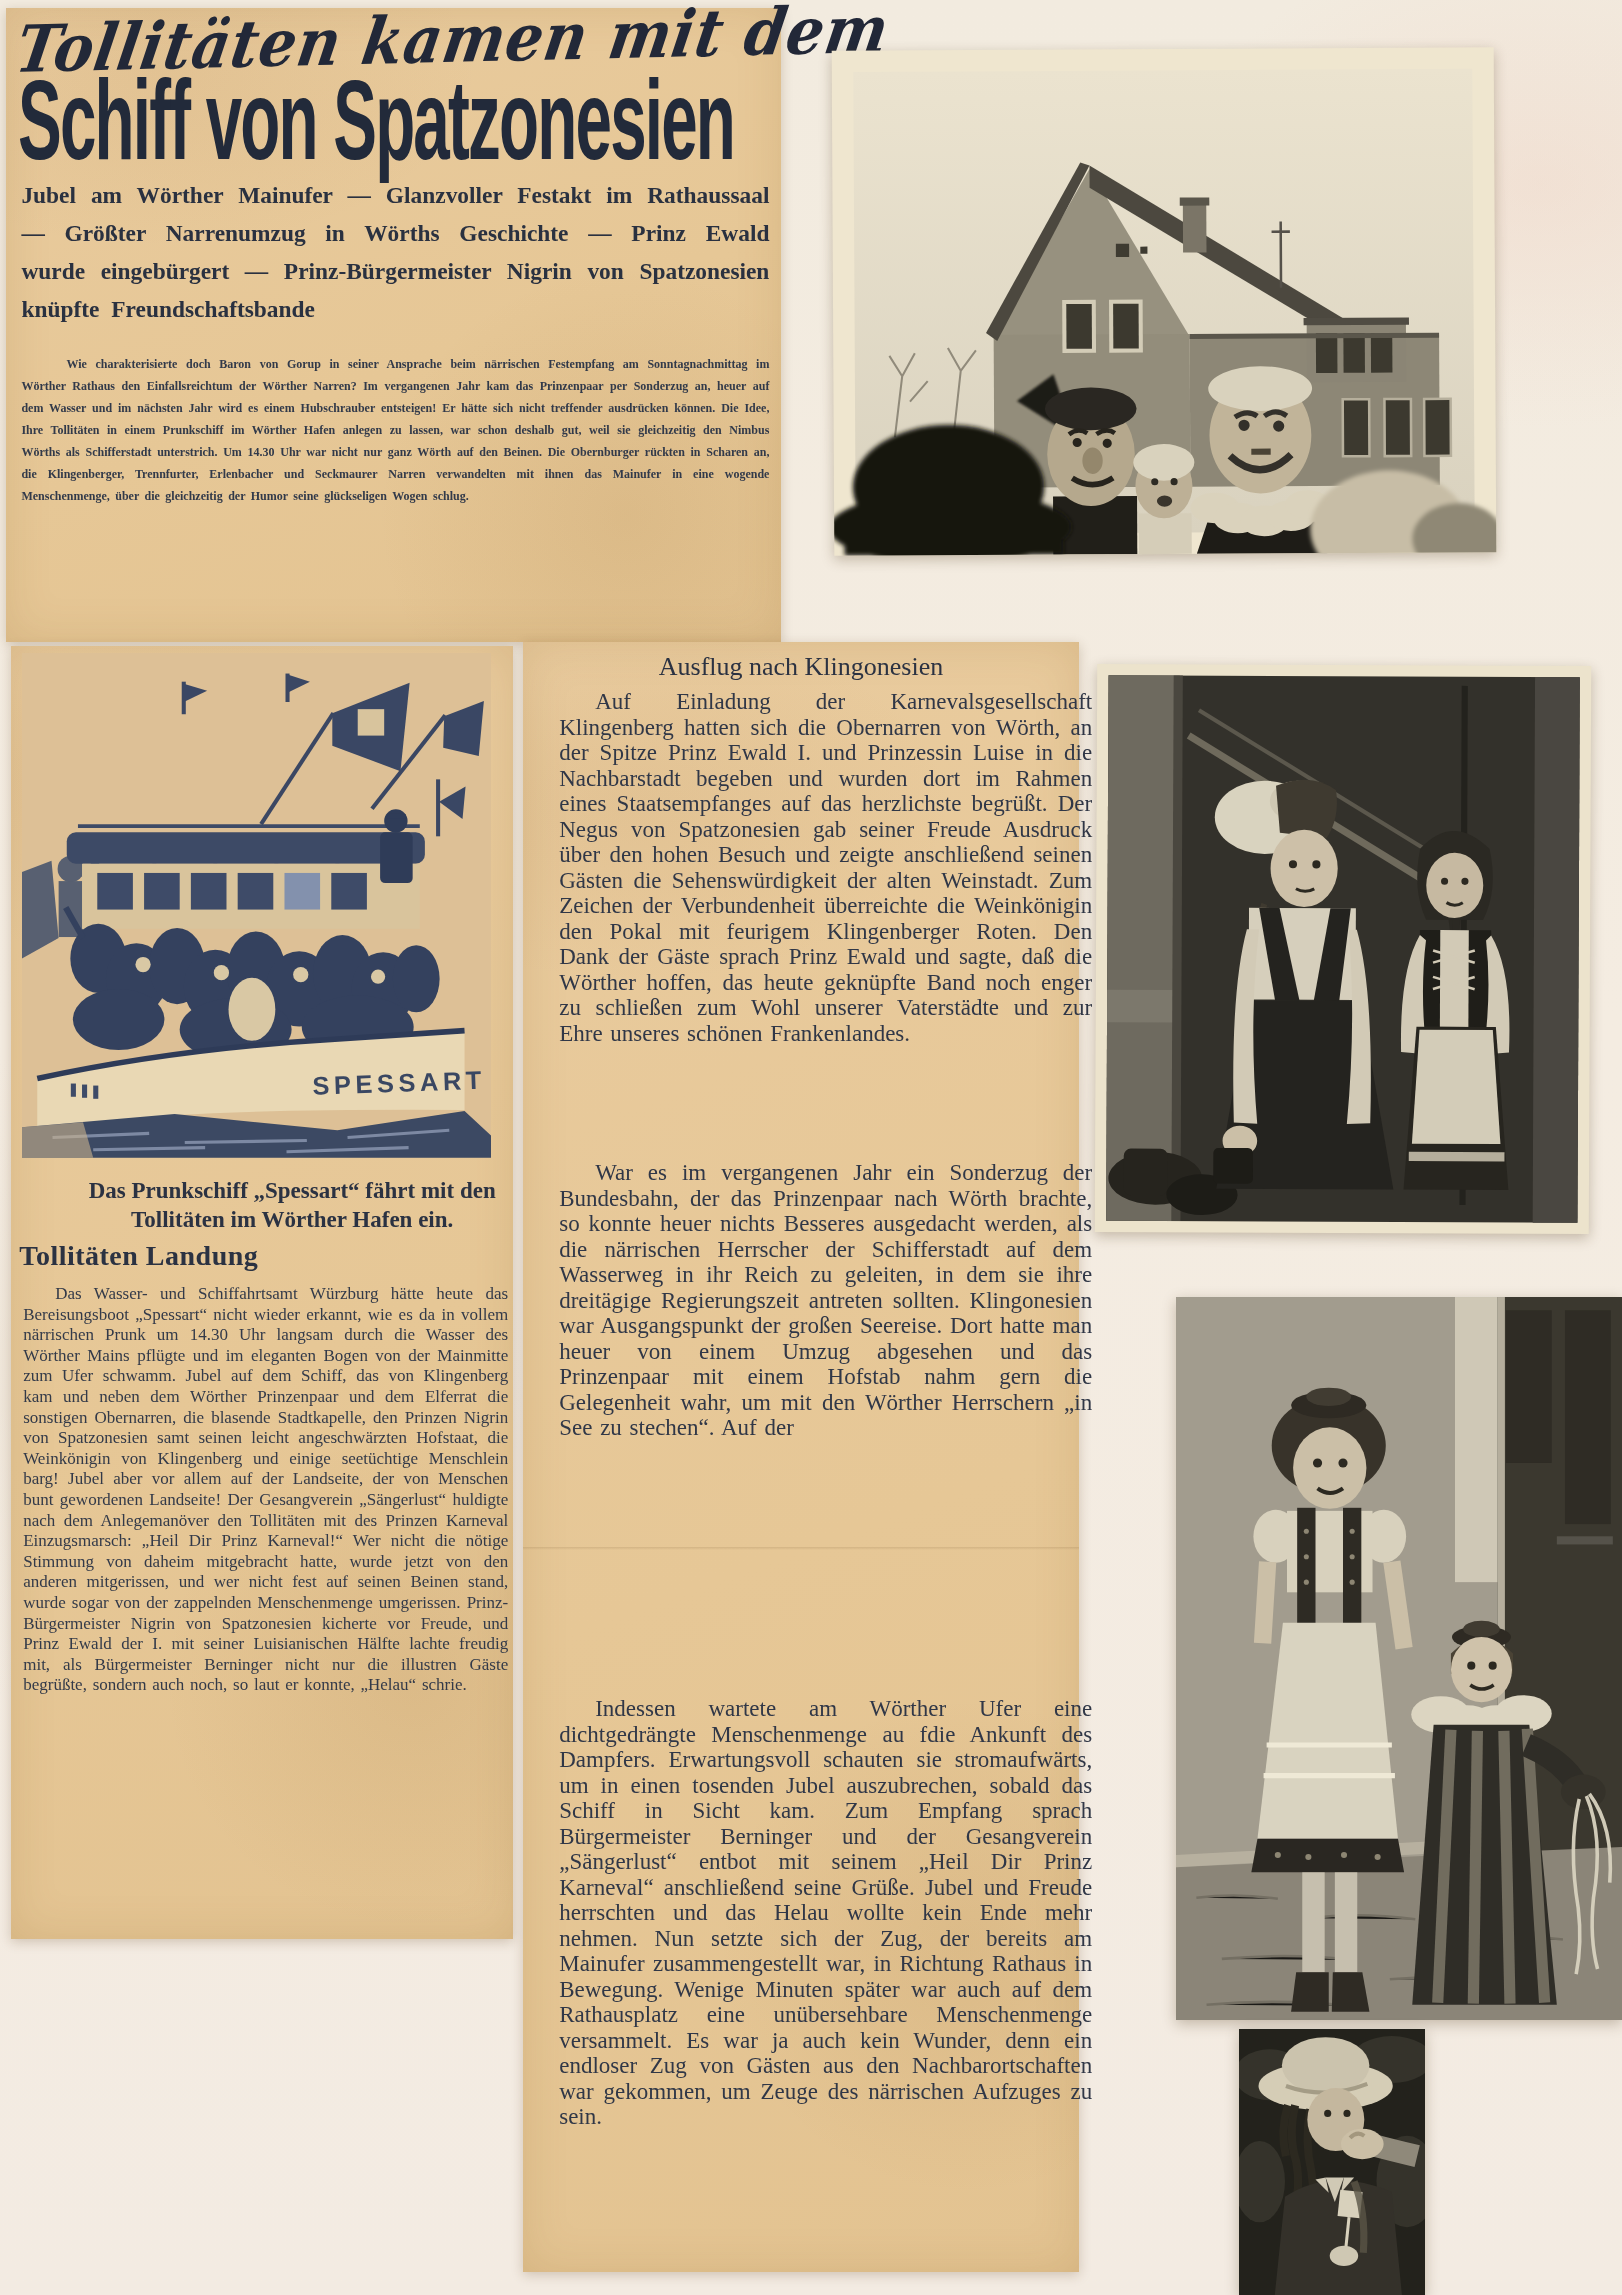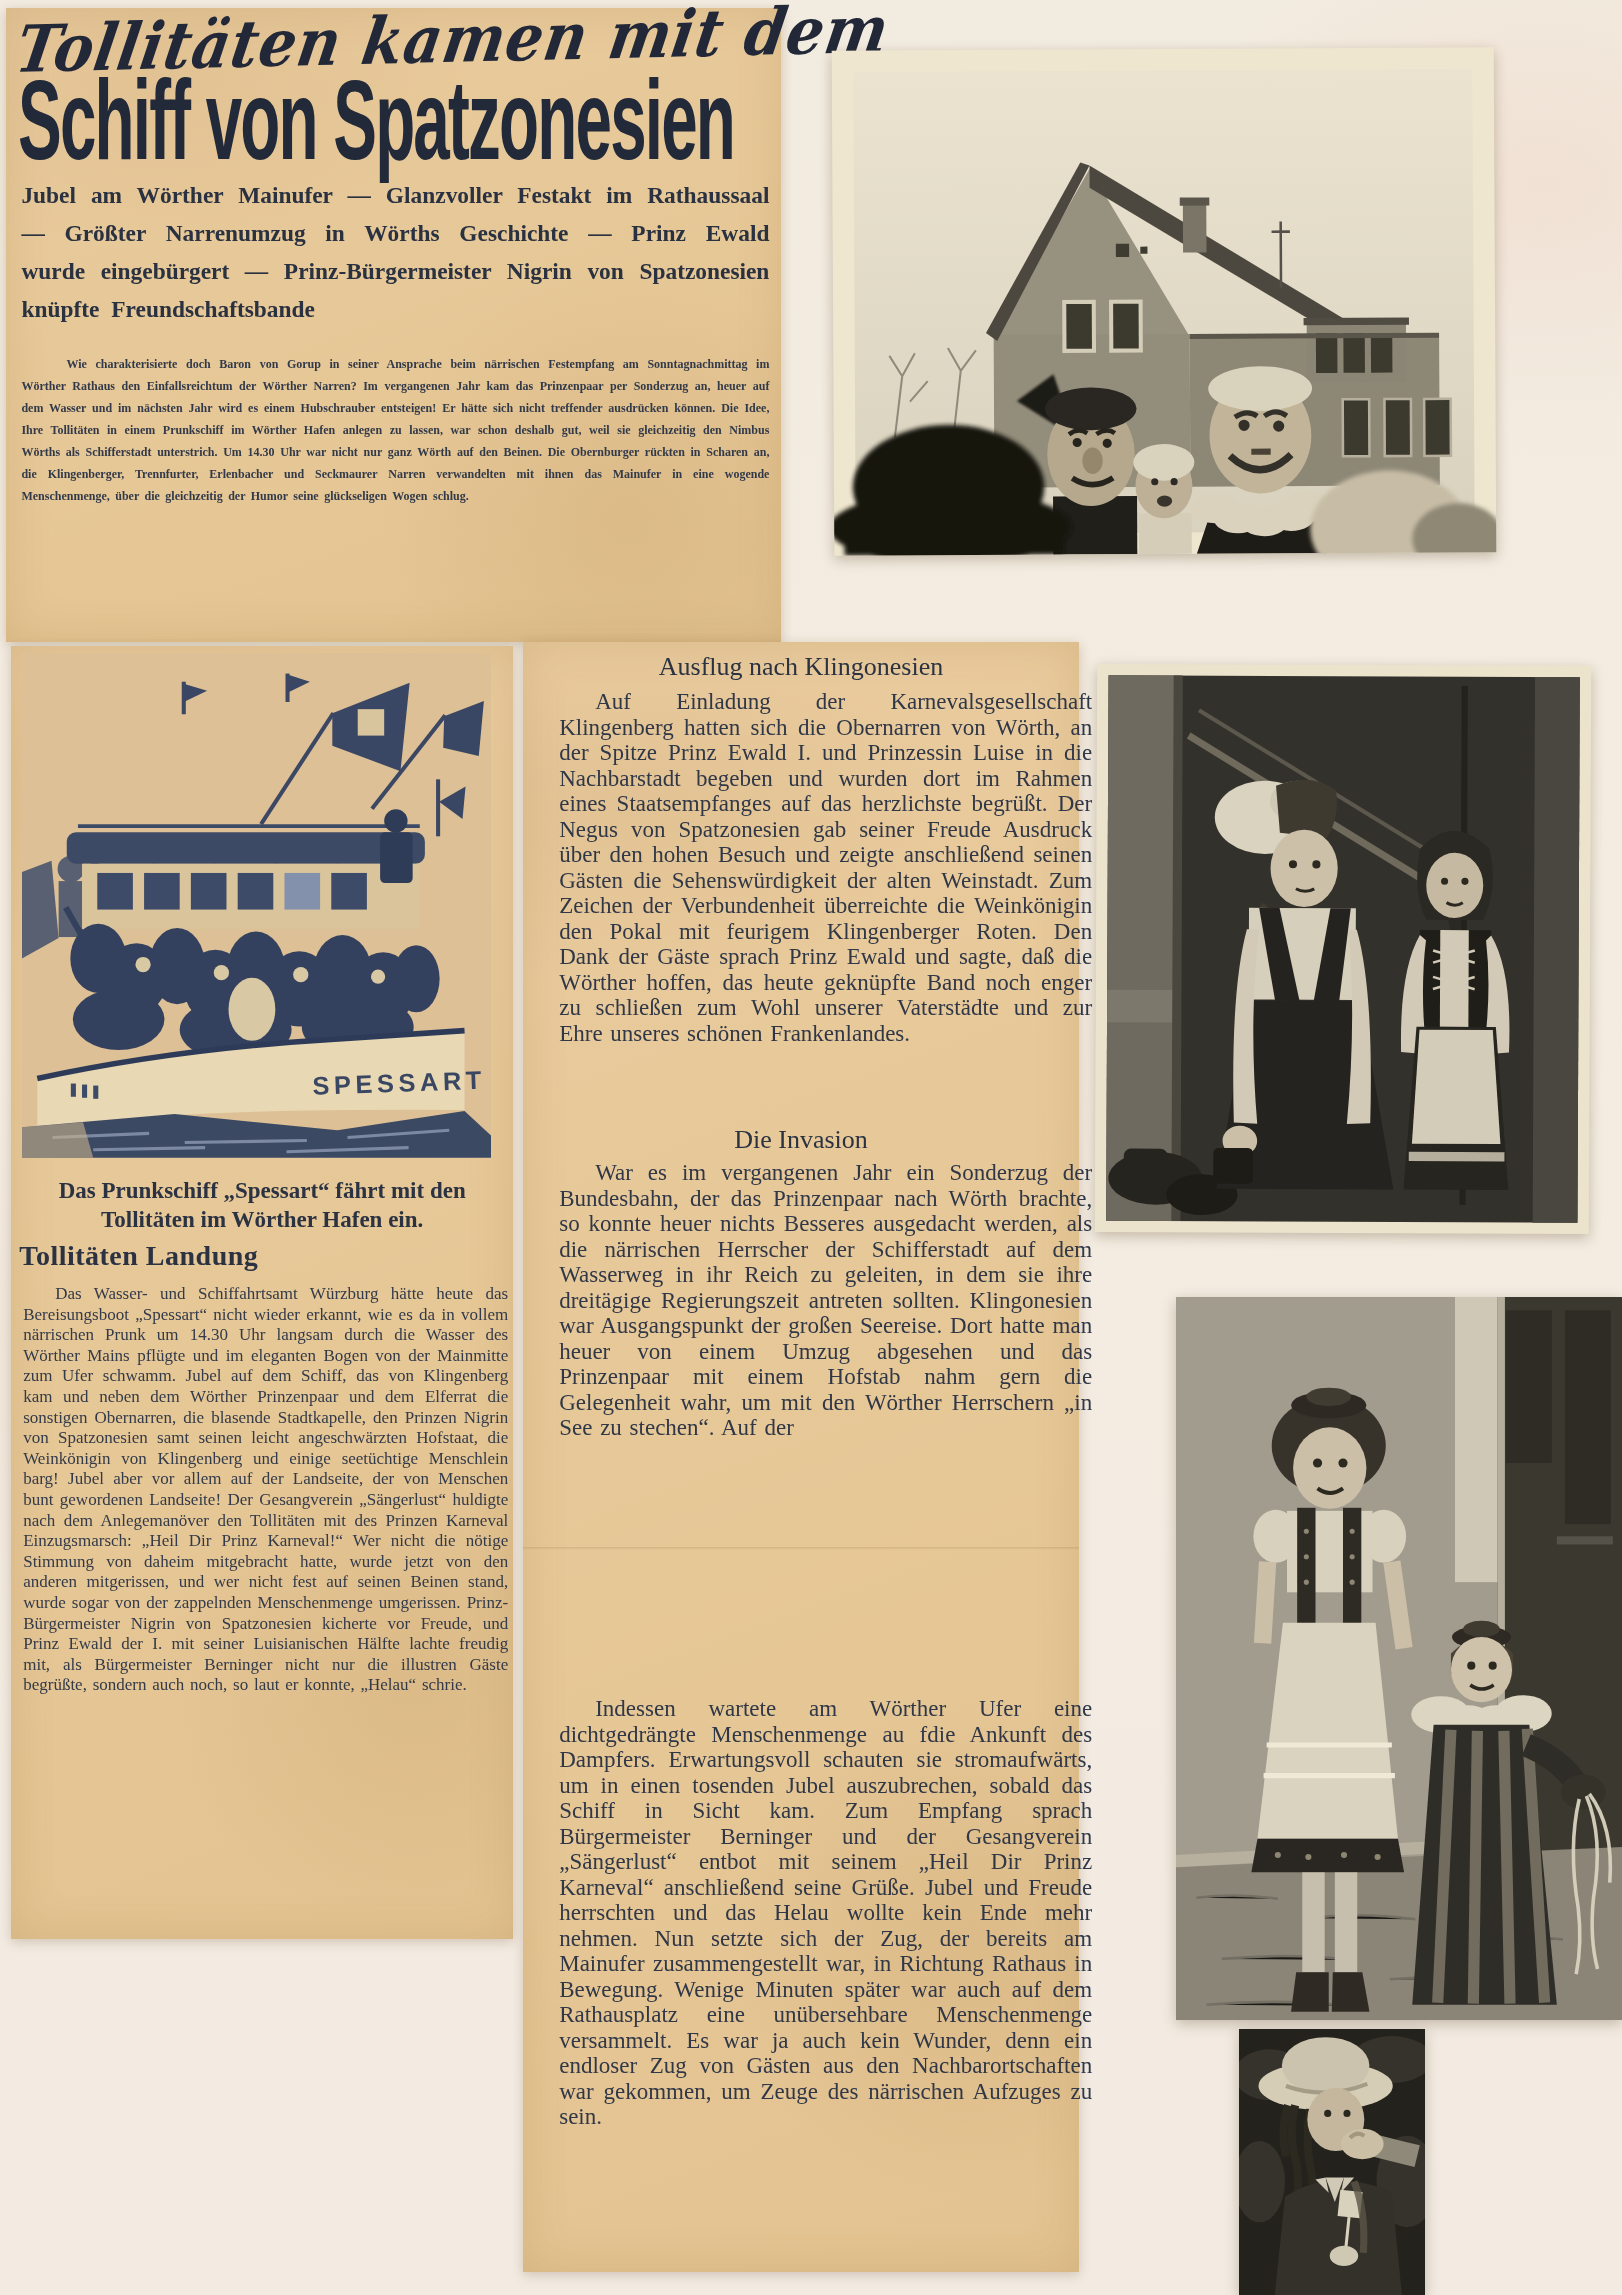--- a/index.html
+++ b/index.html
@@ -38,21 +38,21 @@
     text-align:justify;color:#2a3140;
   }
   .intro{
     position:absolute;left:15.3px;top:345px;width:748px;
     font-weight:700;font-size:12px;line-height:22px;word-spacing:2.5px;
     text-align:justify;text-indent:45px;color:#323a4a;
   }
   .caption{
     position:absolute;left:0;top:530px;width:100%;
     font-weight:700;font-size:23px;line-height:29px;text-align:center;
-    white-space:pre-line;color:#2b3242;
+    white-space:pre-line;color:#2b3242;padding-left:30px;
   }
   .heading-left{
     position:absolute;left:8.1px;top:594px;
     font-weight:700;font-size:28px;color:#2b3242;letter-spacing:0.5px;
   }
   .body-left{
     position:absolute;left:12px;top:638px;width:485px;
     font-size:17px;line-height:20.6px;text-align:justify;text-indent:32px;
     color:#333a49;word-spacing:1.5px;
   }
@@ -297,21 +297,20 @@
     </div>
     <div class="caption">Das Prunkschiff „Spessart“ fährt mit den
 Tollitäten im Wörther Hafen ein.</div>
     <div class="heading-left">Tollitäten Landung</div>
     <div class="body-left">Das Wasser- und Schiffahrtsamt Würzburg hätte heute das Bereisungsboot „Spessart“ nicht wieder erkannt, wie es da in vollem närrischen Prunk um 14.30 Uhr langsam durch die Wasser des Wörther Mains pflügte und im eleganten Bogen von der Mainmitte zum Ufer schwamm. Jubel auf dem Schiff, das von Klingenberg kam und neben dem Wörther Prinzenpaar und dem Elferrat die sonstigen Obernarren, die blasende Stadtkapelle, den Prinzen Nigrin von Spatzonesien samt seinen leicht angeschwärzten Hofstaat, die Weinkönigin von Klingenberg und einige seetüchtige Menschlein barg! Jubel aber vor allem auf der Landseite, der von Menschen bunt gewordenen Landseite! Der Gesangverein „Sängerlust“ huldigte nach dem Anlegemanöver den Tollitäten mit des Prinzen Karneval Einzugsmarsch: „Heil Dir Prinz Karneval!“ Wer nicht die nötige Stimmung von daheim mitgebracht hatte, wurde jetzt von den anderen mitgerissen, und wer nicht fest auf seinen Beinen stand, wurde sogar von der zappelnden Menschenmenge umgerissen. Prinz-Bürgermeister Nigrin von Spatzonesien kicherte vor Freude, und Prinz Ewald der I. mit seiner Luisianischen Hälfte lachte freudig mit, als Bürgermeister Berninger nicht nur die illustren Gäste begrüßte, sondern auch noch, so laut er konnte, „Helau“ schrie.</div>
   </div>
 
   <div class="clip" style="left:523px;top:642px;width:556px;height:1630px;">
     <div class="h-center" style="top:10.2px;">Ausflug nach Klingonesien</div>
     <div class="para-mid indent" style="top:47px;">Auf Einladung der Karnevalsgesellschaft Klingenberg hatten sich die Obernarren von Wörth, an der Spitze Prinz Ewald I. und Prinzessin Luise in die Nachbarstadt begeben und wurden dort im Rahmen eines Staatsempfanges auf das herzlichste begrüßt. Der Negus von Spatzonesien gab seiner Freude Ausdruck über den hohen Besuch und zeigte anschließend seinen Gästen die Sehenswürdigkeit der alten Weinstadt. Zum Zeichen der Verbundenheit überreichte die Weinkönigin den Pokal mit feurigem Klingenberger Roten. Den Dank der Gäste sprach Prinz Ewald und sagte, daß die Wörther hoffen, das heute geknüpfte Band noch enger zu schließen zum Wohl unserer Vaterstädte und zur Ehre unseres schönen Frankenlandes.</div>
-    <div class="h-center" style="top:483px;">Die Invasion</div>
     <div class="para-mid indent" style="top:518px;">War es im vergangenen Jahr ein Sonderzug der Bundesbahn, der das Prinzenpaar nach Wörth brachte, so konnte heuer nichts Besseres ausgedacht werden, als die närrischen Herrscher der Schifferstadt auf dem Wasserweg in ihr Reich zu geleiten, in dem sie ihre dreitägige Regierungszeit antreten sollten. Klingonesien war Ausgangspunkt der großen Seereise. Dort hatte man heuer von einem Umzug abgesehen und das Prinzenpaar mit einem Hofstab nahm gern die Gelegenheit wahr, um mit den Wörther Herrschern „in See zu stechen“. Auf der</div>
     <div class="seam" style="top:905px;"></div>
     <div class="para-mid indent" style="top:1054px;">Indessen wartete am Wörther Ufer eine dichtgedrängte Menschenmenge au fdie Ankunft des Dampfers. Erwartungsvoll schauten sie stromaufwärts, um in einen tosenden Jubel auszubrechen, sobald das Schiff in Sicht kam. Zum Empfang sprach Bürgermeister Berninger und der Gesangverein „Sängerlust“ entbot mit seinem „Heil Dir Prinz Karneval“ anschließend seine Grüße. Jubel und Freude herrschten und das Helau wollte kein Ende mehr nehmen. Nun setzte sich der Zug, der bereits am Mainufer zusammengestellt war, in Richtung Rathaus in Bewegung. Wenige Minuten später war auch auf dem Rathausplatz eine unübersehbare Menschenmenge versammelt. Es war ja auch kein Wunder, denn ein endloser Zug von Gästen aus den Nachbarortschaften war gekommen, um Zeuge des närrischen Aufzuges zu sein.</div>
   </div>
 
   <div class="photo" style="left:1096px;top:665px;width:494px;height:568px;transform:rotate(.25deg);background:#ece3cc;">
     <svg width="494" height="568" viewBox="0 0 970 1116">
       <rect x="22" y="22" width="926" height="1072" fill="#33312b"></rect>
       <rect x="22" y="22" width="140" height="1072" fill="#6e6a5f"></rect>
       <rect x="22" y="640" width="140" height="64" fill="#7c786c"></rect>

